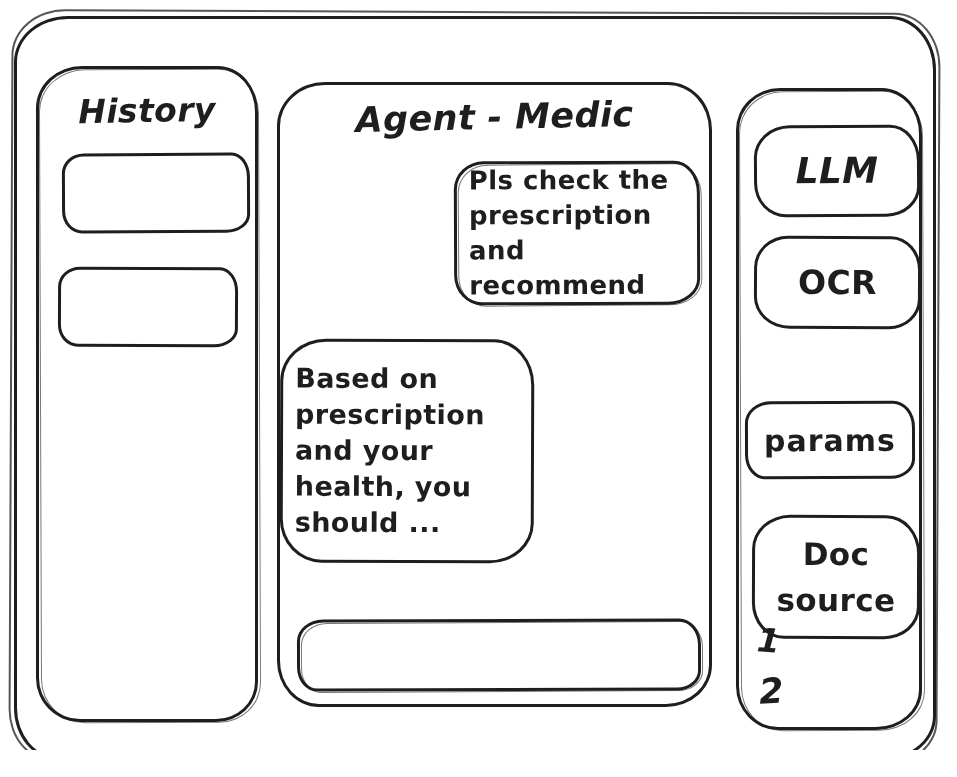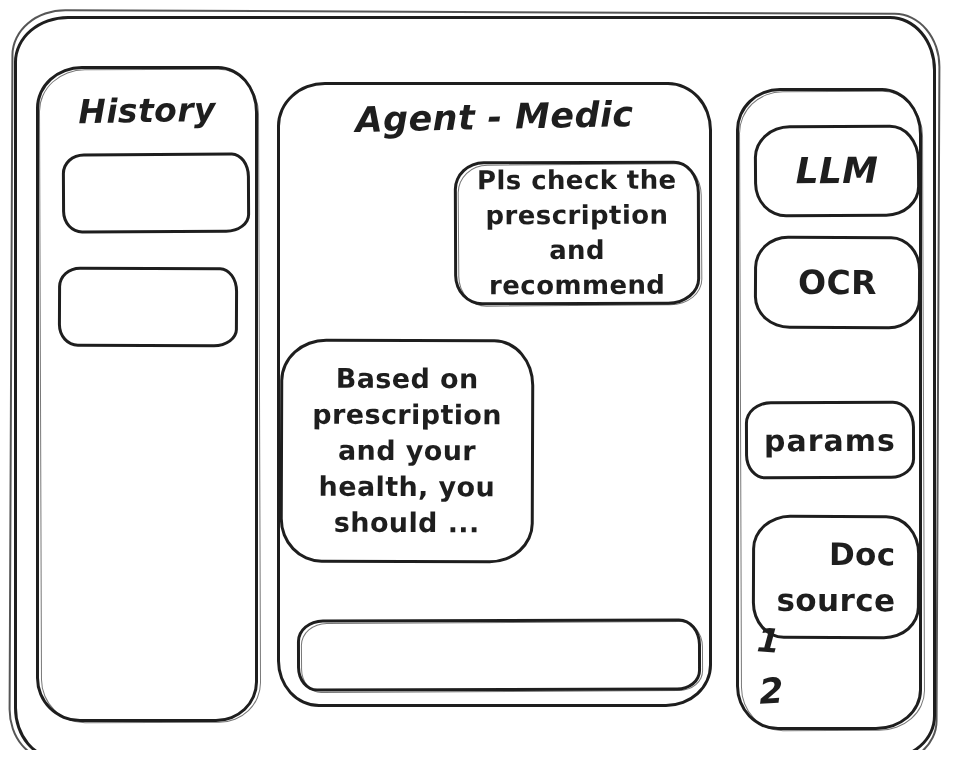--- a/index.html
+++ b/index.html
@@ -50,21 +50,21 @@
   
   .main-panel{
     left:277px;top:82px;width:435px;height:625px;
     border-radius:48px 44px 46px 42px / 44px 48px 42px 46px;
   }
   .main-title{
     position:absolute;top:12px;left:0;width:100%;text-align:center;
     font-size:35px;font-style:italic;transform:rotate(-1.2deg);
   }
   .bubble{
-    display:flex;align-items:center;justify-content:center;text-align:center;
+    display:flex;align-items:center;justify-content:center;text-align:left;
     padding:8px 12px;line-height:1.34;
   }
   .bubble-user{
     left:174px;top:76px;width:246px;height:144px;font-size:26px;
     border-radius:30px 26px 32px 28px / 28px 32px 26px 30px;
     transform:rotate(-.2deg);
   }
   .bubble-bot{
     left:0;top:254px;width:254px;height:224px;font-size:27px;
     border-radius:46px 40px 44px 42px / 42px 46px 40px 44px;
@@ -96,21 +96,21 @@
     transform:rotate(.3deg);
   }
   .btn-params{
     left:6px;top:310px;width:170px;height:78px;font-size:30px;letter-spacing:1px;
     border-radius:26px 22px 24px 20px / 22px 26px 20px 24px;
     transform:rotate(-.2deg);
   }
   .btn-doc{
     left:13px;top:424px;width:168px;height:124px;font-size:31px;line-height:1.5;
     border-radius:38px 34px 36px 32px / 34px 38px 32px 36px;
-    transform:rotate(.2deg);padding:0 26px;text-align:right;
+    transform:rotate(.2deg);padding:0 26px;
   }
   .note{position:absolute;font-style:italic;}
   .note-1{left:18px;top:530px;font-size:33px;transform:rotate(4deg);}
   .note-2{left:20px;top:580px;font-size:35px;transform:rotate(-3deg);}
 </style>
 </head>
 <body>
 
 <div class="canvas">
 

